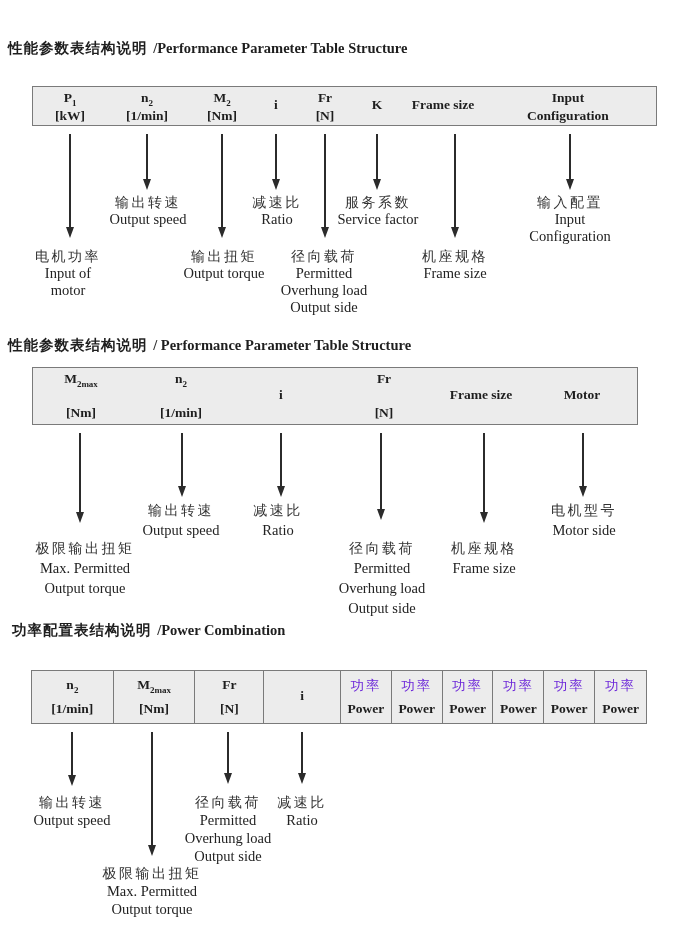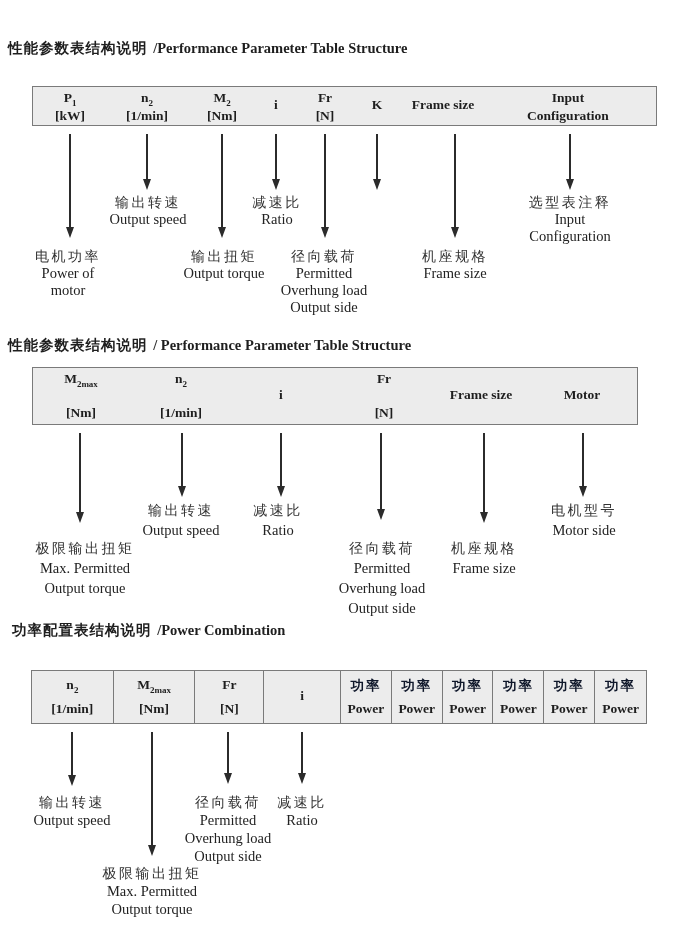--- a/index.html
+++ b/index.html
@@ -22,22 +22,22 @@
   .col.one { justify-content:center; }
   .sym  { font-weight:bold; font-size:13.5px; white-space:nowrap; }
   .sym sub { font-size:9px; }
   .unit { font-weight:bold; font-size:13.5px; white-space:nowrap; }
 
   
   .t3 { display:flex; }
   .cell { display:flex; flex-direction:column; justify-content:space-around; align-items:center;
           border-right:1px solid #7a7a7a; box-sizing:border-box; padding:3px 0; }
   .cell:last-child { border-right:none; }
-  .cell.cn-sym .sym { font-family:"Liberation Sans", sans-serif; font-weight:bold;
-                      color:#0f172a; letter-spacing:2px; font-size:13.5px; }
+  .cell.cn-sym .sym { font-family:"Liberation Sans", sans-serif; font-weight:normal;
+                      color:#6d28d9; letter-spacing:2px; font-size:13.5px; }
 
   
   .arrow { position:absolute; transform:translateX(-50%); width:12px;
            display:flex; flex-direction:column; align-items:center; }
   .arrow .shaft { display:block; width:1.5px; flex:1; background:#2b2b2b; }
   .arrow .head  { display:block; width:0; height:0;
                   border-left:4.5px solid transparent; border-right:4.5px solid transparent;
                   border-top:11px solid #2b2b2b; }
 
   
@@ -120,47 +120,51 @@
       <i class="shaft"></i>
       <i class="head"></i>
     </div>
   <div class="arrow" style="left:570px;top:134px;height:56px">
       <i class="shaft"></i>
       <i class="head"></i>
     </div>
 
   <div class="callout" style="left:68px;top:248px">
       <div class="line">电机功率</div>
-      <div class="line">Power of</div>
+      <div class="line">Input of</div>
       <div class="line">motor</div>
     </div>
   <div class="callout" style="left:148px;top:194px">
       <div class="line">输出转速</div>
       <div class="line">Output speed</div>
     </div>
   <div class="callout" style="left:224px;top:248px">
       <div class="line">输出扭矩</div>
       <div class="line">Output torque</div>
     </div>
   <div class="callout" style="left:277px;top:194px">
       <div class="line">减速比</div>
       <div class="line">Ratio</div>
     </div>
   <div class="callout" style="left:324px;top:248px">
       <div class="line">径向载荷</div>
       <div class="line">Permitted</div>
       <div class="line">Overhung load</div>
       <div class="line">Output side</div>
     </div>
+  <div class="callout" style="left:378px;top:194px">
+      <div class="line">服务系数</div>
+      <div class="line">Service factor</div>
+    </div>
   <div class="callout" style="left:455px;top:248px">
       <div class="line">机座规格</div>
       <div class="line">Frame size</div>
     </div>
   <div class="callout" style="left:570px;top:194px">
-      <div class="line">选型表注释</div>
+      <div class="line">输入配置</div>
       <div class="line">Input</div>
       <div class="line">Configuration</div>
     </div>
 
   <div class="h2" style="left:8px;top:336px">
     <span class="cn">性能参数表结构说明</span>
     <span class="en">/ Performance Parameter Table Structure</span>
   </div>
 
   <div class="panel" style="left:32px;top:367px;width:606px;height:58px"></div>

